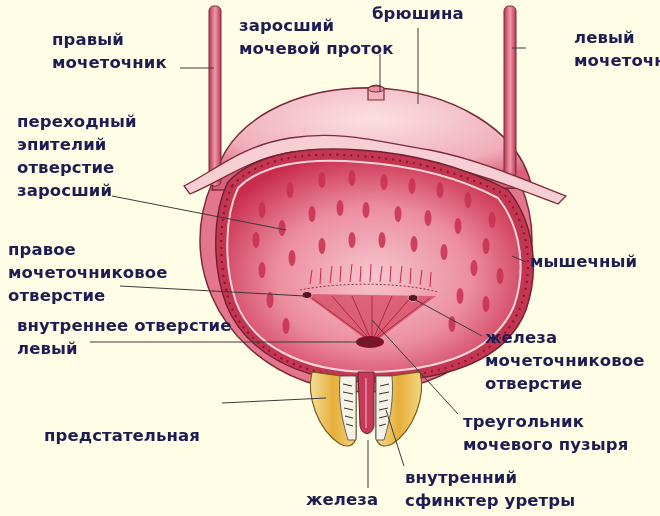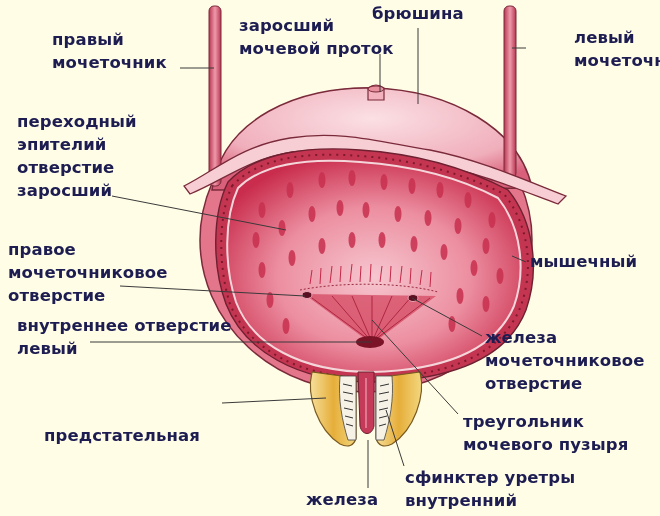--- a/index.html
+++ b/index.html
@@ -235,21 +235,21 @@
   <div class="lbl" style="left:44px; top:392px;margin-top:32px;">
     <span>предстательная</span>
   </div>
 
   <div class="lbl" style="left:463px; top:410px;">
     <span>треугольник</span>
     <span>мочевого пузыря</span>
   </div>
 
   <div class="lbl" style="left:405px; top:466px;">
+    <span>внутренний</span>
     <span>сфинктер уретры</span>
-    <span>внутренний</span>
   </div>
 
   <div class="lbl" style="left:306px; top:488px;">
     <span>железа</span>
   </div>
 
 </div>
 
 </body></html>

